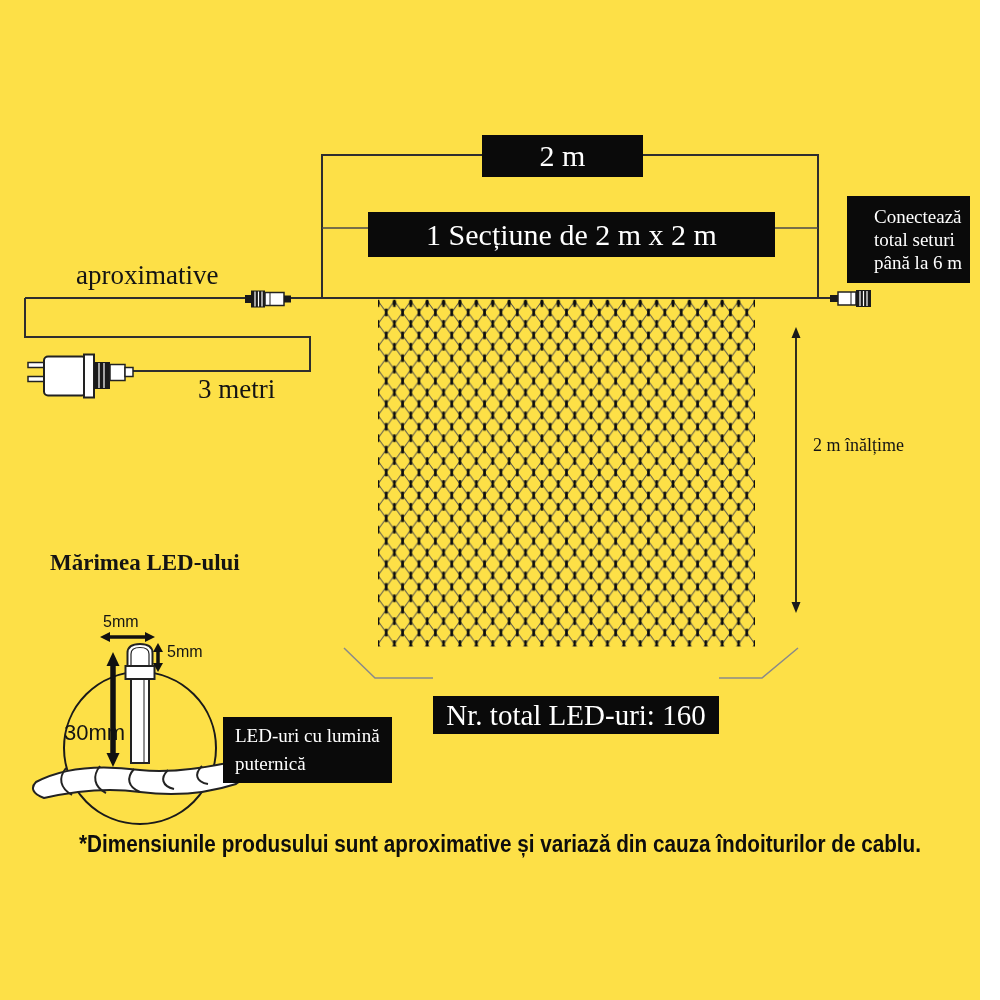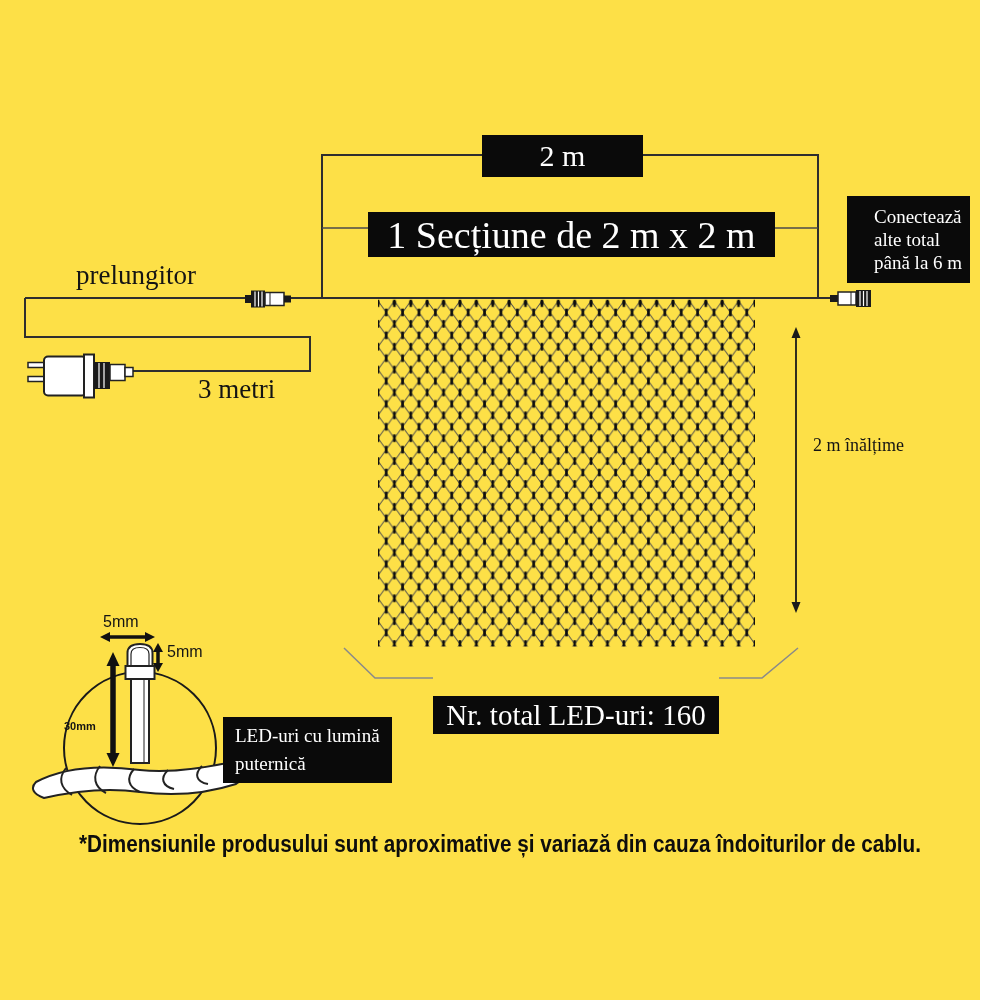--- a/index.html
+++ b/index.html
@@ -11,33 +11,33 @@
   .blackbox{
     position:absolute;background:#0a0a0a;color:#ffffff;
     display:flex;align-items:center;justify-content:center;
     font-family:"Liberation Serif", serif;
   }
   .blackbox.leftalign{justify-content:flex-start;}
   .lbl{position:absolute;white-space:nowrap;color:#141414;}
   .serif{font-family:"Liberation Serif", serif;}
   .sans{font-family:"Liberation Sans", sans-serif;}
   .box-2m{left:482px;top:135px;width:161px;height:42px;font-size:30px;}
-  .box-section{left:368px;top:212px;width:407px;height:45px;font-size:38px;}
+  .box-section{left:368px;top:212px;width:407px;height:45px;font-size:30px;}
   .box-connect{left:847px;top:196px;width:123px;height:87px;font-size:19px;
     line-height:1.22;padding-left:27px;box-sizing:border-box;}
   .box-total{left:433px;top:696px;width:286px;height:38px;font-size:29px;}
   .box-lednote{left:215px;top:717px;width:169px;height:66px;font-size:19px;
     line-height:1.5;padding-left:12px;box-sizing:border-box;margin-left:8px;}
   .lbl-prelungitor{left:76px;top:260px;font-size:27px;}
   .lbl-3metri{left:167px;top:374px;font-size:27px;margin-left:31px;}
   .lbl-height{left:813px;top:435px;font-size:18px;}
   .lbl-heading{left:50px;top:550px;font-size:23px;font-weight:bold;}
   .lbl-5mm-top{left:103px;top:613px;font-size:16px;}
   .lbl-5mm-side{left:167px;top:643px;font-size:16px;}
-  .lbl-30mm{left:64px;top:720px;font-size:11px;font-weight:bold;}
+  .lbl-30mm{left:64px;top:720px;font-size:22px;font-weight:normal;}
   .footer-note{
     position:absolute;left:0;top:831px;width:1000px;text-align:center;
     font-family:"Liberation Sans", sans-serif;font-weight:bold;font-size:23px;
     transform:scaleX(0.9);color:#0d0d0d;
   }
 </style>
 </head>
 <body>
 
 <div id="stage">
@@ -177,42 +177,43 @@
     <span>2 m</span>
   </div>
 
   <div class="blackbox box-section">
     <span>1 Secțiune de 2 m x 2 m</span>
   </div>
 
   <div class="blackbox box-connect leftalign">
     <div>
       <div>Conectează</div>
-      <div>alte total</div>
+      <div>total seturi</div>
       <div>până la 6 m</div>
     </div>
   </div>
 
   <div class="blackbox box-total">
     <span>Nr. total LED-uri: 160</span>
   </div>
 
   <div class="blackbox box-lednote leftalign">
     <div>
       <div>LED-uri cu lumină</div>
       <div>puternică</div>
     </div>
   </div>
 
-  <div class="lbl serif lbl-prelungitor">prelungitor</div>
+  <div class="lbl serif lbl-prelungitor">aproximative</div>
 
   <div class="lbl serif lbl-3metri">3 metri</div>
 
   <div class="lbl serif lbl-height">2 m înălțime</div>
 
+  <div class="lbl serif lbl-heading">Mărimea LED-ului</div>
 
   <div class="lbl sans lbl-5mm-top">5mm</div>
 
   <div class="lbl sans lbl-5mm-side">5mm</div>
 
   <div class="lbl sans lbl-30mm">30mm</div>
 
   <div class="footer-note">*Dimensiunile produsului sunt aproximative și variază din cauza îndoiturilor de cablu.</div>
 
 </div>

